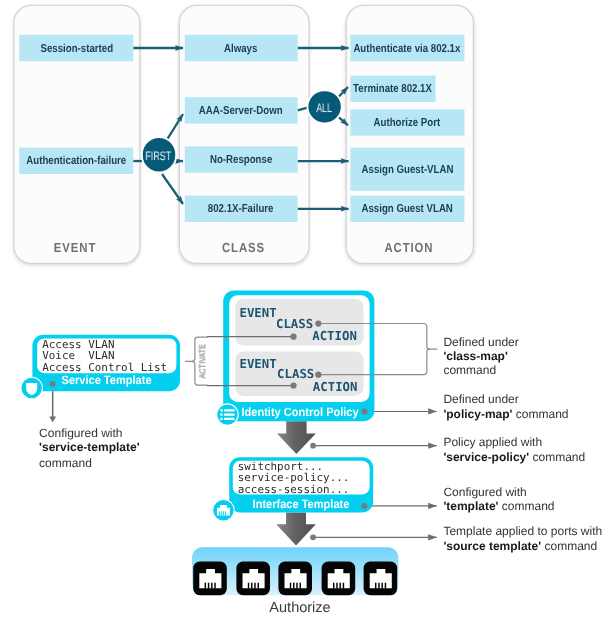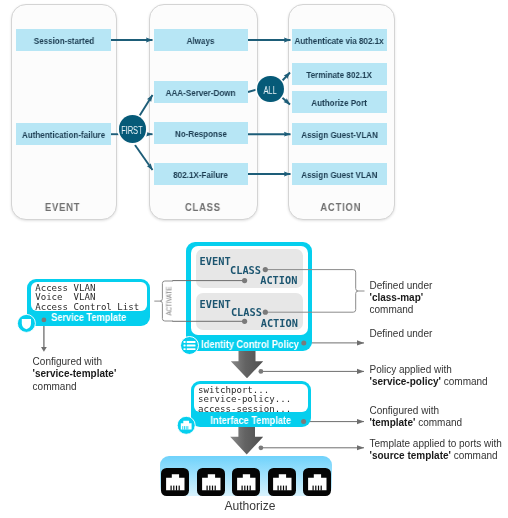--- a/index.html
+++ b/index.html
@@ -83,27 +83,27 @@
       <span class="pilltext">No-Response</span>
     </div>
   <div class="pill" style="left:154px;top:163px;width:94px;height:22px;">
       <span class="pilltext">802.1X-Failure</span>
     </div>
   <div class="collabel" style="left:149px;top:201px;width:107px;"><span>CLASS</span></div>
 
   <div class="pill" style="left:292px;top:29px;width:95px;height:22px;">
       <span class="pilltext">Authenticate via 802.1x</span>
     </div>
-  <div class="pill" style="left:292px;top:63px;width:95px;height:22px;">
+  <div class="pill" style="left:292px;top:63px;width:71px;height:22px;">
       <span class="pilltext">Terminate 802.1X</span>
     </div>
   <div class="pill" style="left:292px;top:91px;width:95px;height:22px;">
       <span class="pilltext">Authorize Port</span>
     </div>
-  <div class="pill" style="left:292px;top:123px;width:95px;height:22px;">
+  <div class="pill" style="left:292px;top:123px;width:95px;height:36px;">
       <span class="pilltext">Assign Guest-VLAN</span>
     </div>
   <div class="pill" style="left:292px;top:163px;width:95px;height:22px;">
       <span class="pilltext">Assign Guest VLAN</span>
     </div>
   <div class="collabel" style="left:288px;top:201px;width:105px;"><span>ACTION</span></div>
 
   <div class="opnode" style="left:118.5px;top:115px;width:27.7px;height:27.7px;">
       <span>FIRST</span>
     </div>
@@ -287,20 +287,21 @@
     <div class="b">'service-template'</div>
     <div>command</div>
   </div>
   <div class="callout" style="left:369.5px;top:280px;">
     <div>Defined under</div>
     <div class="b">'class-map'</div>
     <div>command</div>
   </div>
   <div class="callout" style="left:369.5px;top:328px;">
     <div>Defined under</div>
+    <div><span class="b">'policy-map'</span><span> command</span></div>
   </div>
   <div class="callout" style="left:369.5px;top:363.6px;">
     <div>Policy applied with</div>
     <div><span class="b">'service-policy'</span><span> command</span></div>
   </div>
   <div class="callout" style="left:369.5px;top:404.7px;">
     <div>Configured with</div>
     <div><span class="b">'template'</span><span> command</span></div>
   </div>
   <div class="callout" style="left:369.5px;top:438.2px;">

